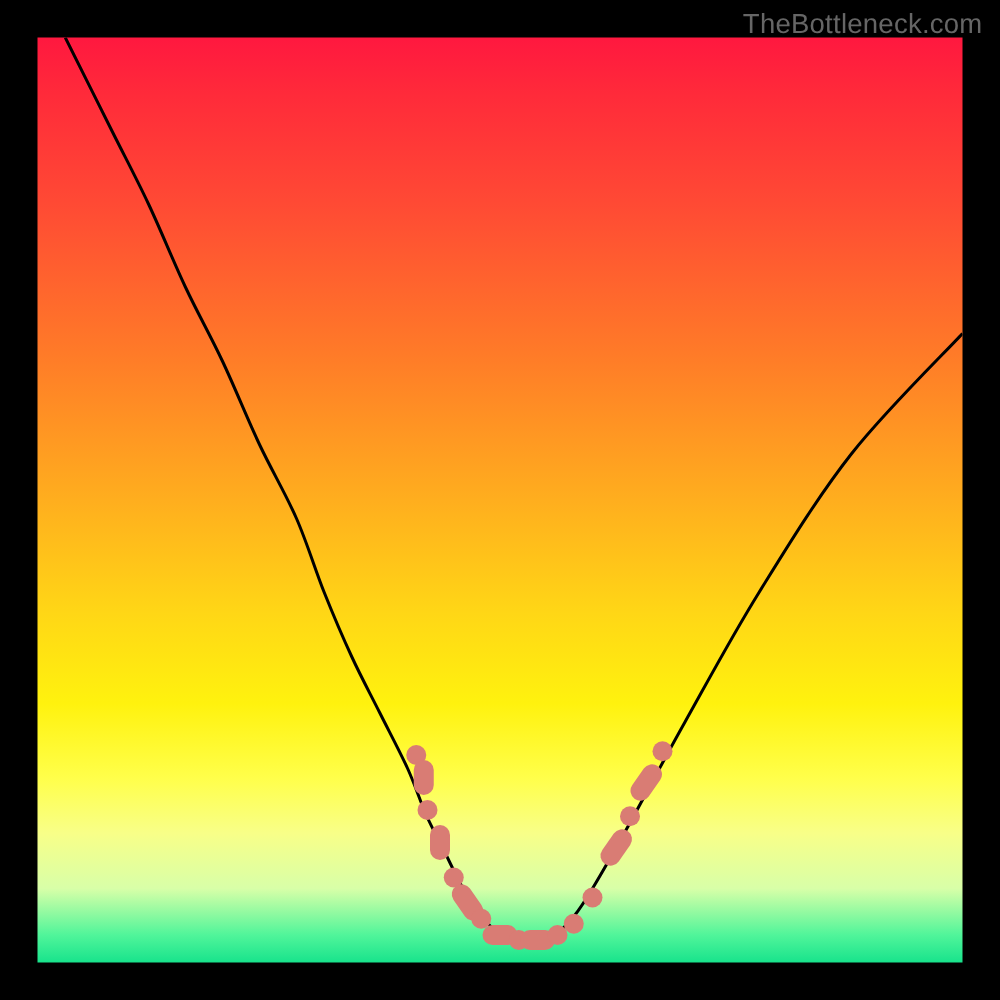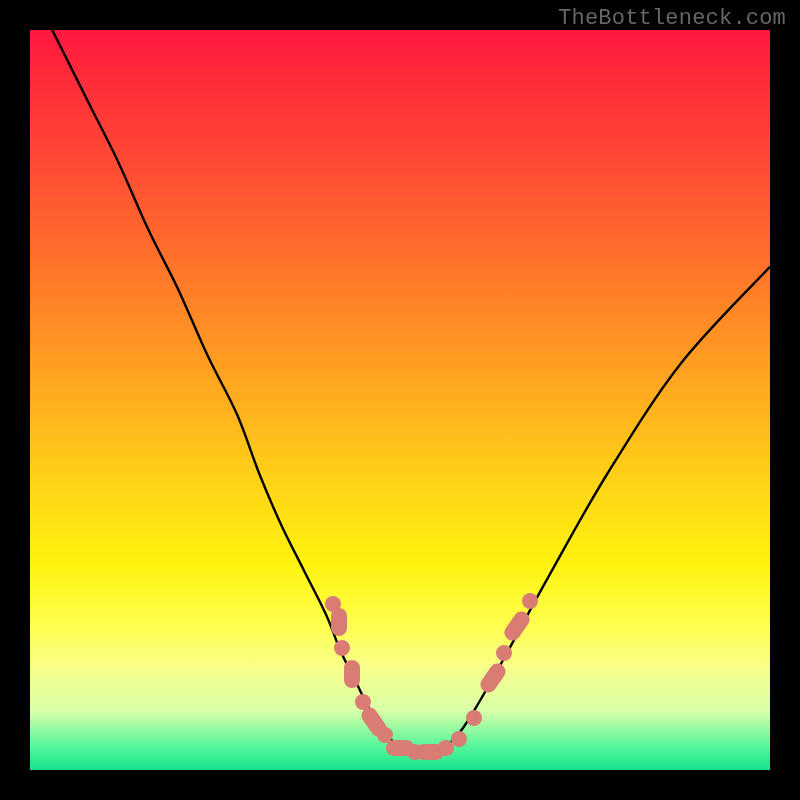--- a/index.html
+++ b/index.html
@@ -11,21 +11,20 @@
     font-family: Arial, Helvetica, sans-serif;
     overflow: hidden;
   }
   .frame {
     position: absolute;
     left: 0;
     top: 0;
     width: 800px;
     height: 800px;
     background: #000;
-    font-family: Liberation Mono, monospace;
   }
   .watermark {
     position: absolute;
     top: 6px;
     right: 14px;
     color: #666;
     font-size: 22px;
     letter-spacing: 0.2px;
     z-index: 40;
   }

